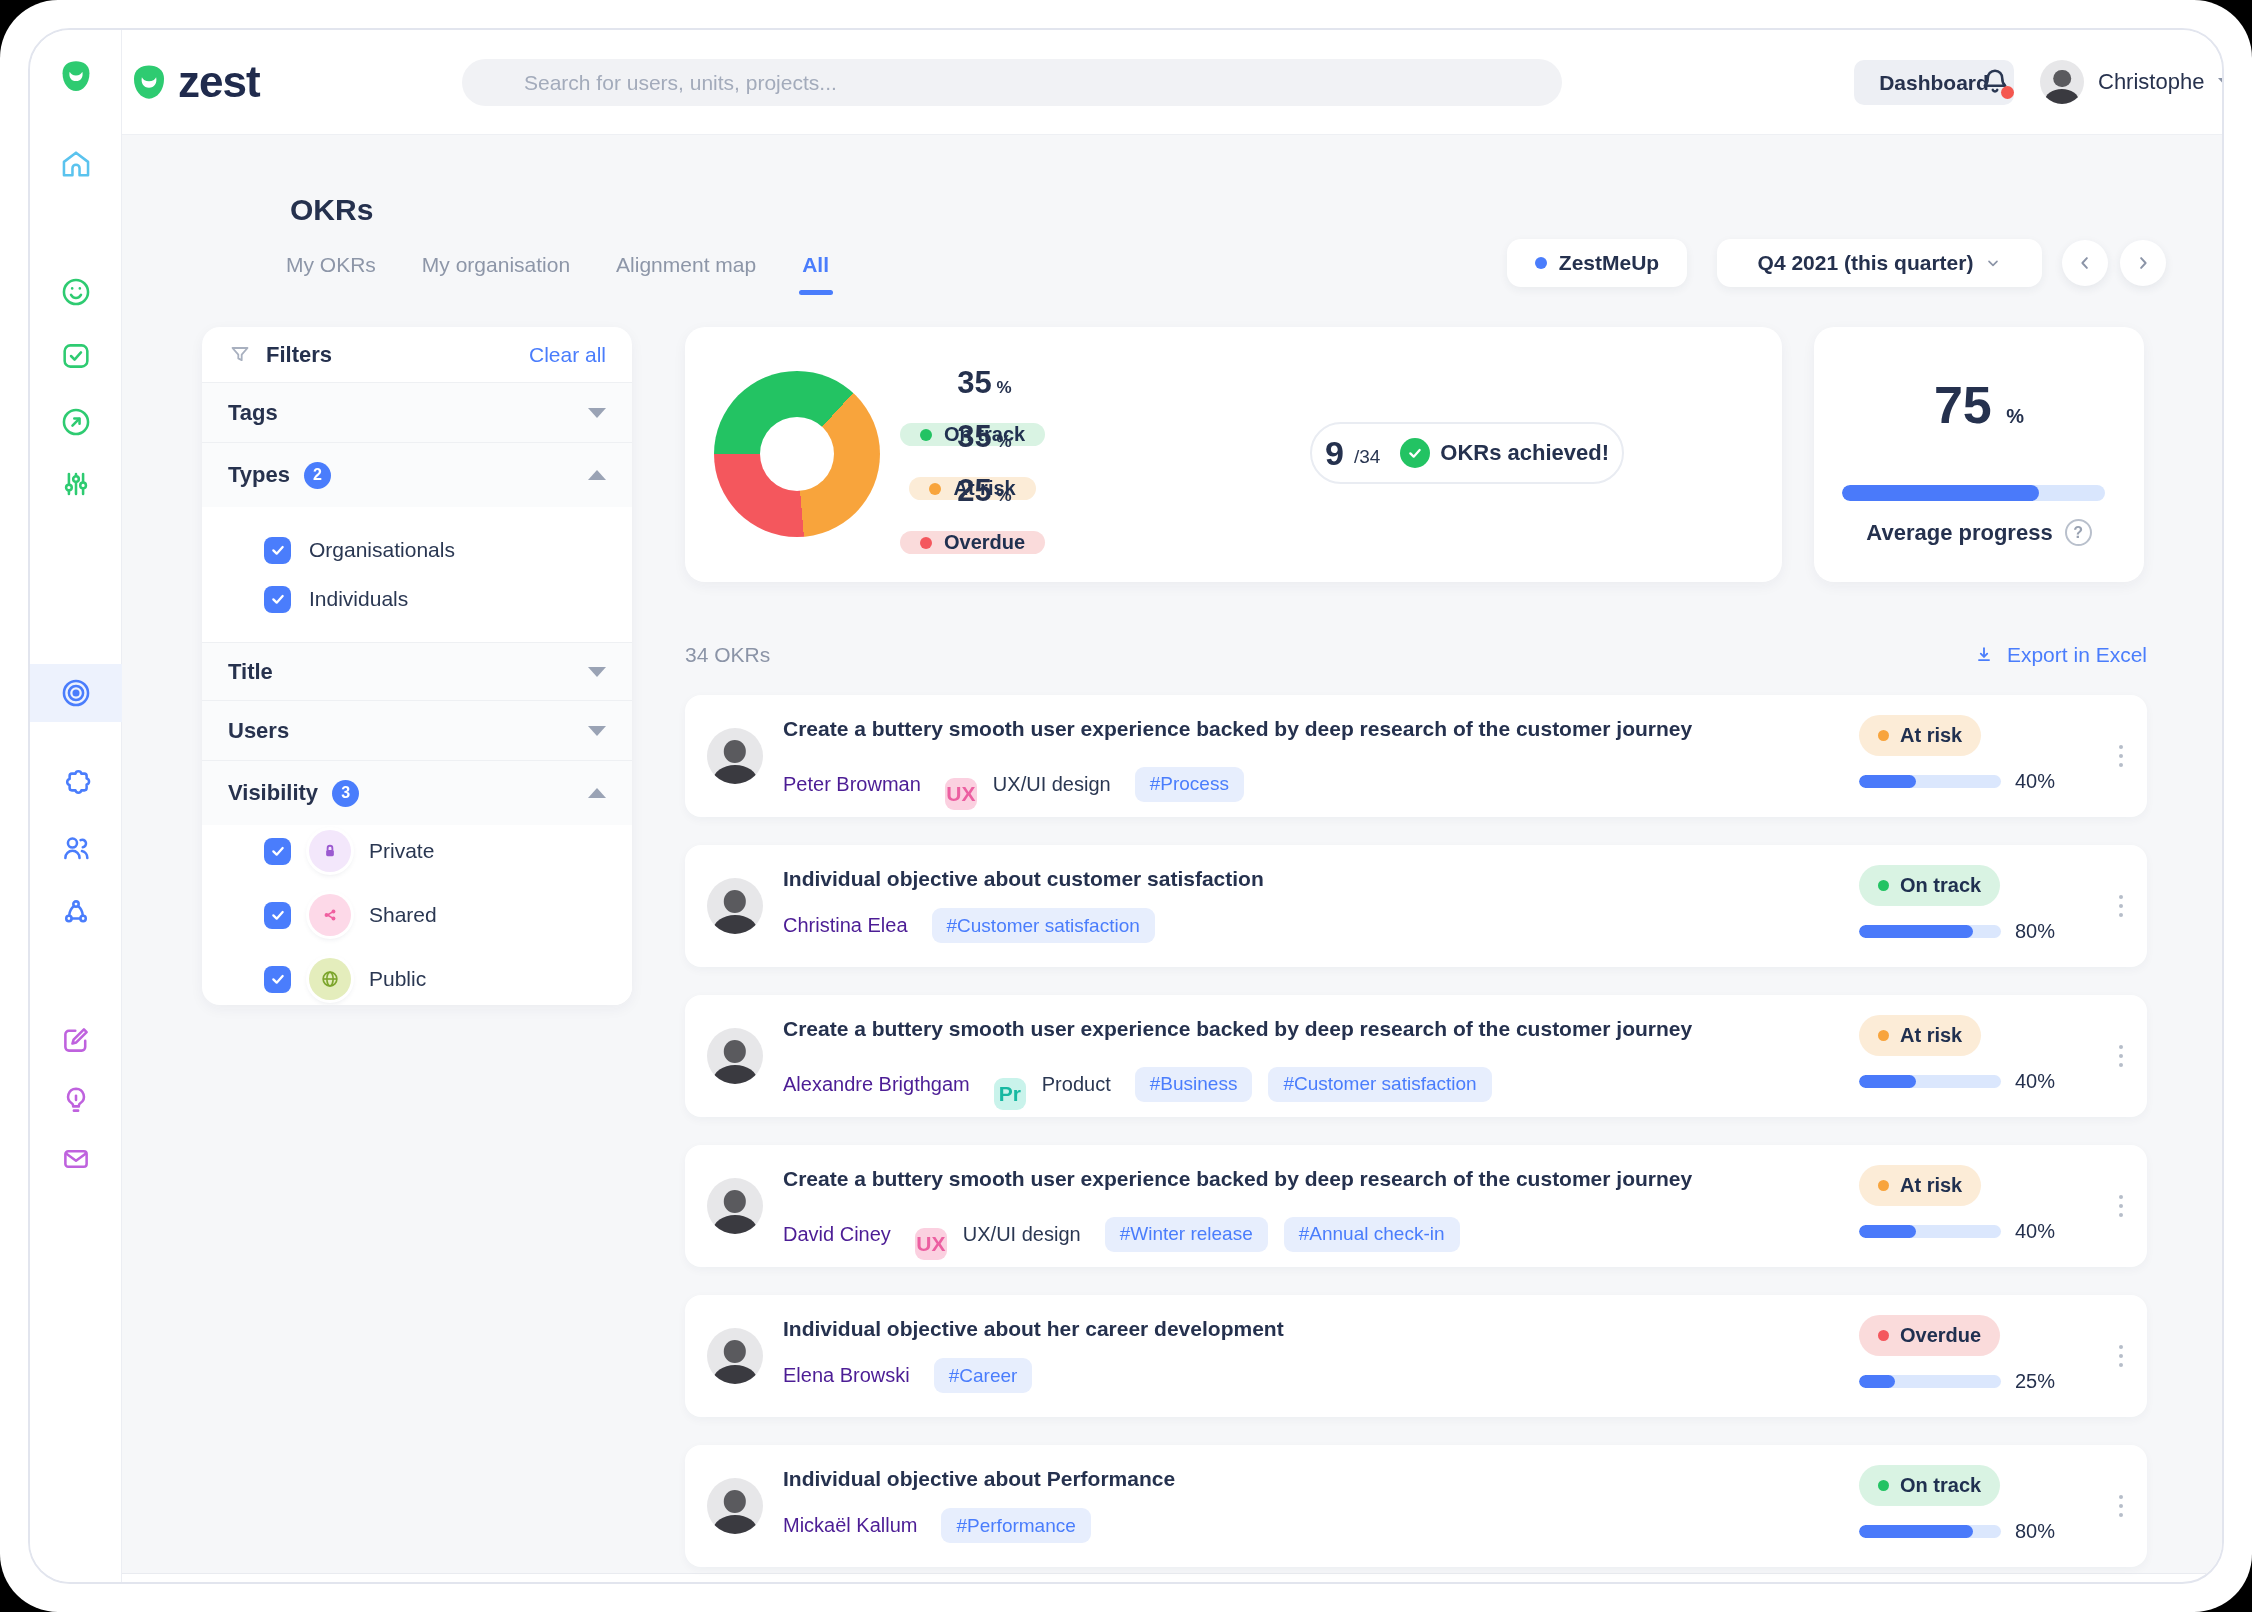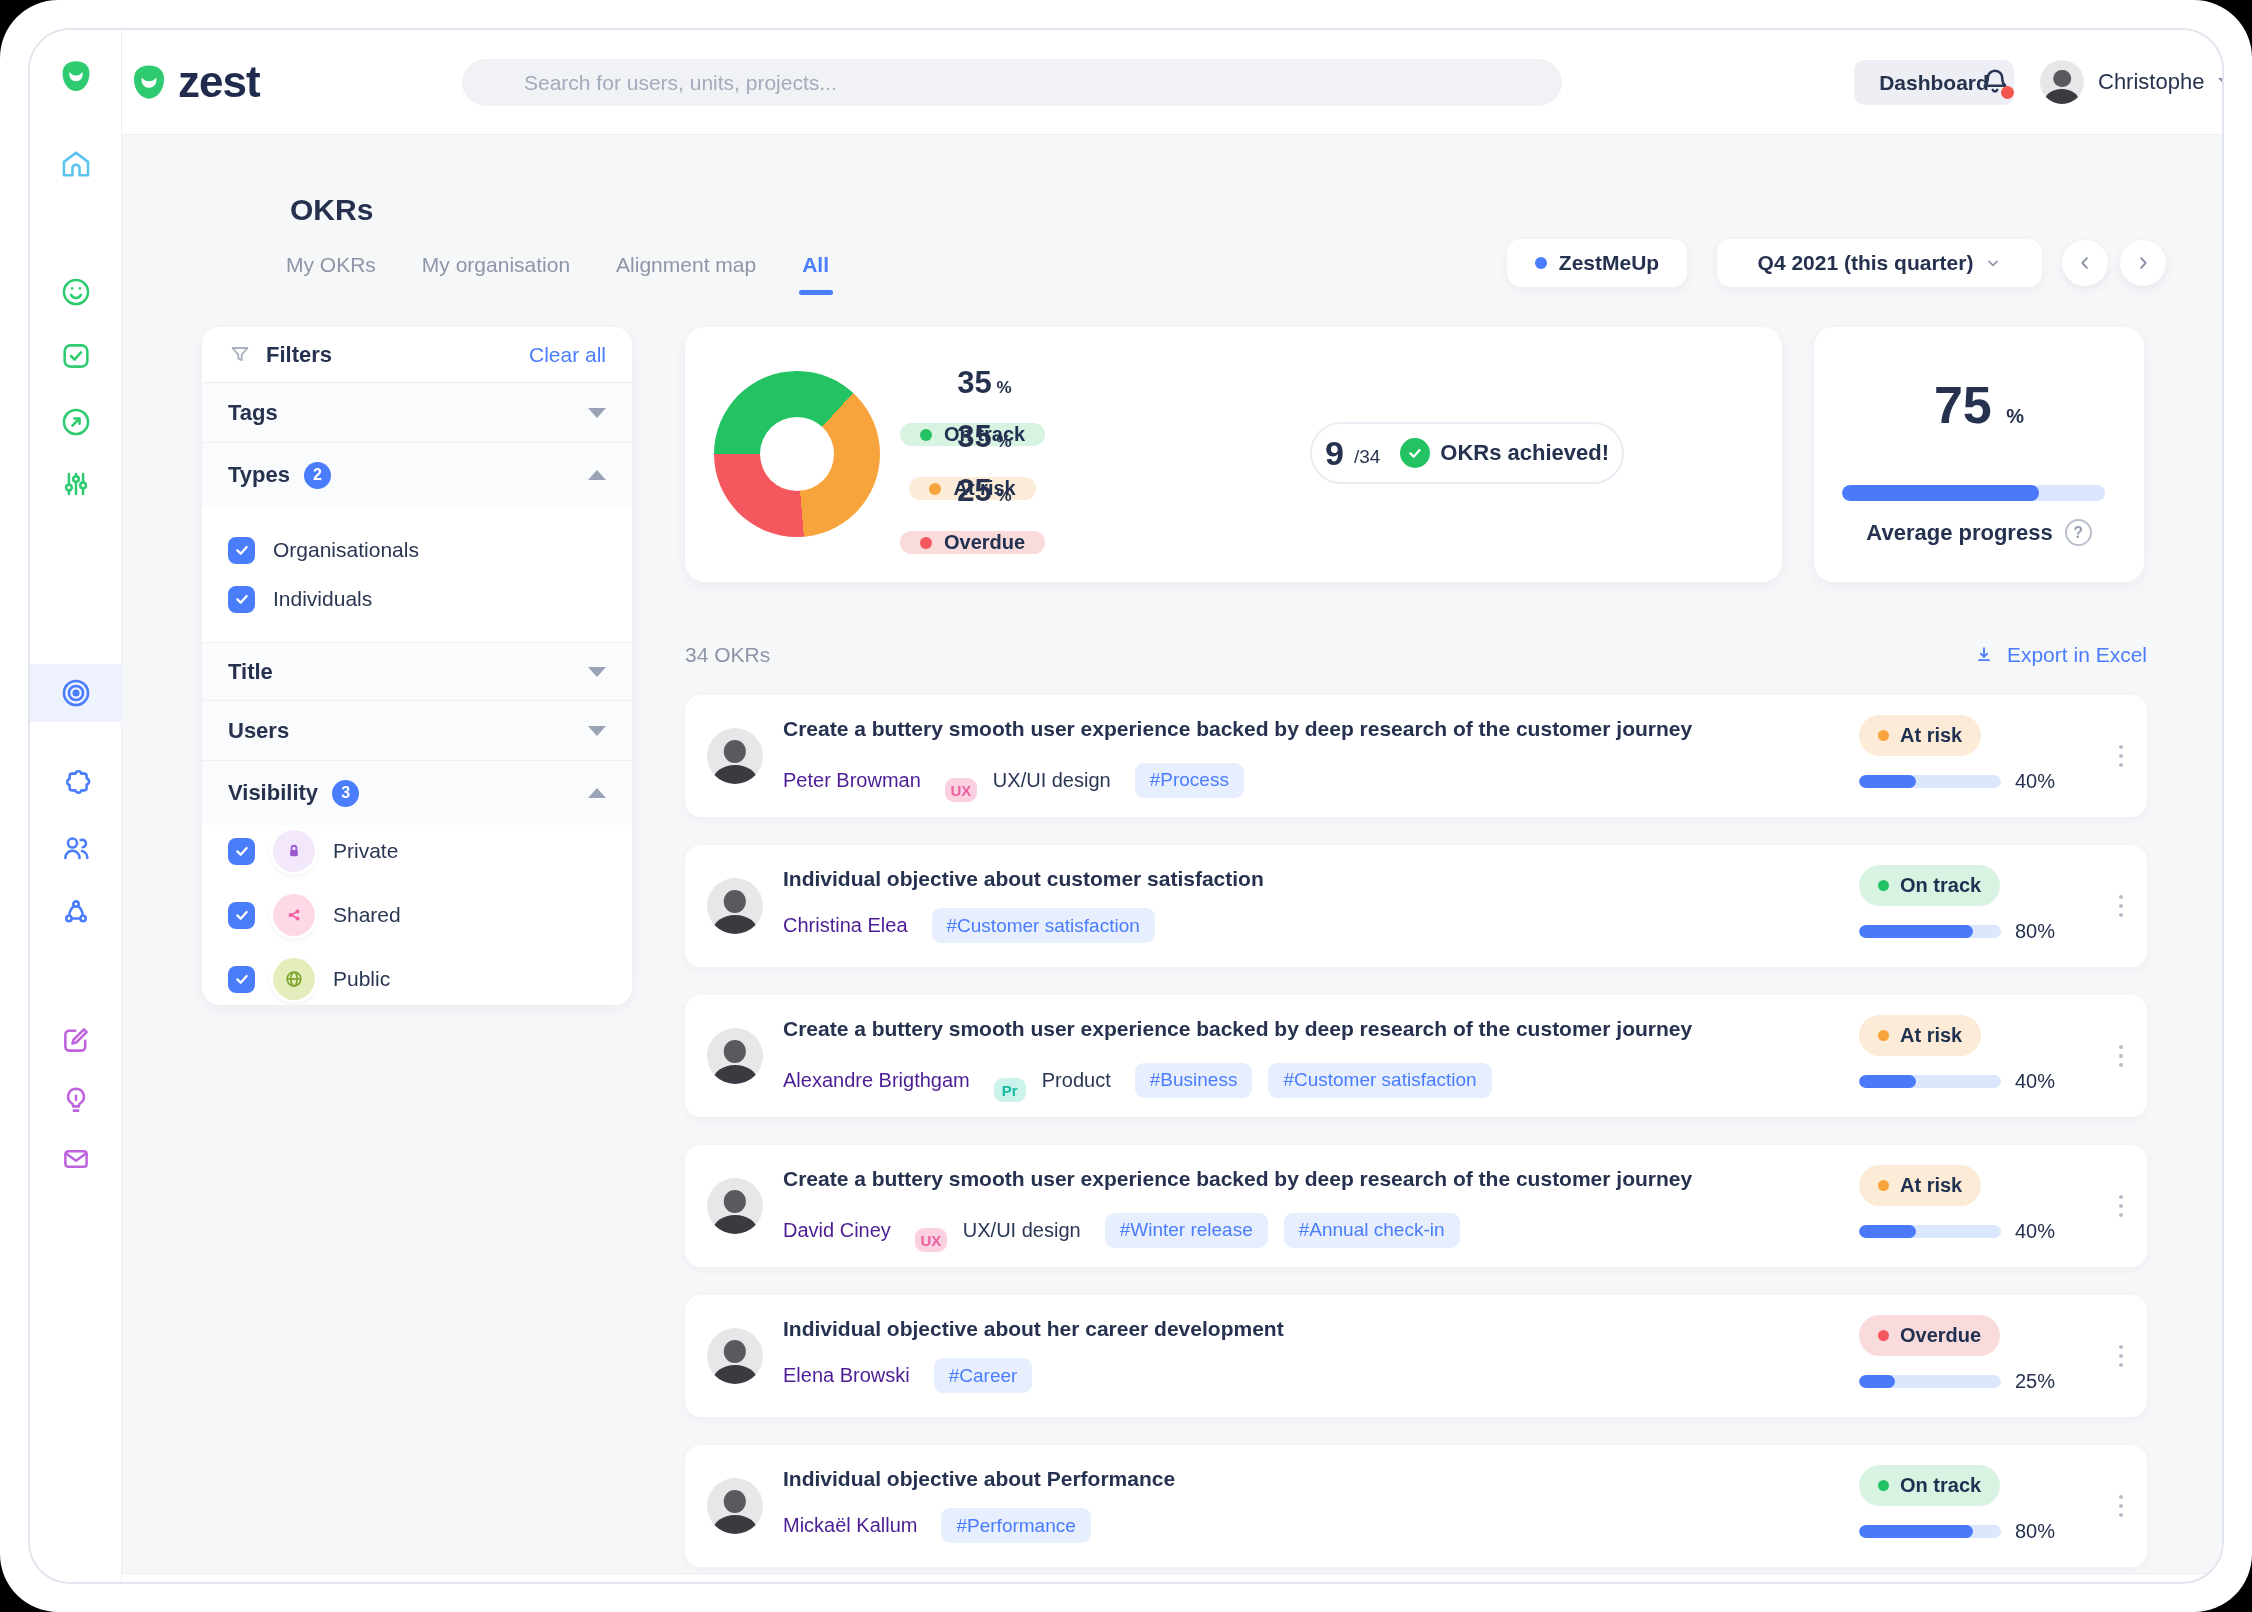--- a/index.html
+++ b/index.html
@@ -58,21 +58,21 @@
   .f-head { height:55px; display:flex; align-items:center; padding:0 26px; gap:14px; }
   .f-head svg { width:24px; height:24px; color:#a8b0bf; }
   .f-title { font-size:22px; font-weight:bold; color:#25314e; flex:1; }
   .f-clear { font-size:21px; color:#4a7dfc; background:none; border:none; cursor:pointer; font-family:inherit; }
   .f-section { display:flex; align-items:center; padding:0 26px; gap:14px; background:#fafbfc; border-top:1px solid #eef0f3; cursor:pointer; }
   .f-label { font-size:22px; font-weight:bold; color:#27324e; }
   .f-count { width:27px; height:27px; border-radius:50%; background:#4a7dfc; color:#fff; font-size:16px; font-weight:bold; display:flex; align-items:center; justify-content:center; }
   .f-caret { margin-left:auto; width:0; height:0; border-left:9px solid transparent; border-right:9px solid transparent; }
   .f-caret.down { border-top:10px solid #9aa3b5; }
   .f-caret.up { border-bottom:10px solid #9aa3b5; }
-  .f-options { background:#fff; padding:14px 26px; display:flex; flex-direction:column; justify-content:center; gap:22px; }
+  .f-options { background:#fff; padding:14px 26px; display:flex; flex-direction:column; justify-content:center; gap:22px;margin-left:36px; }
   .f-check-row { display:flex; align-items:center; gap:18px; cursor:pointer; }
   .checkbox { width:27px; height:27px; border-radius:8px; background:#4a7dfc; display:flex; align-items:center; justify-content:center; flex:0 0 auto; }
   .checkbox svg { width:16px; height:16px; color:#fff; }
   .f-check-label { font-size:21px; color:#2a3752; }
   .vis-circle { width:42px; height:42px; border-radius:50%; display:flex; align-items:center; justify-content:center; box-shadow:0 0 0 3px #fff,0 2px 6px rgba(35,45,75,.15); }
   .vis-circle svg { width:22px; height:22px; }
   .vc-private { background:#f3e7fb; color:#9b59d0; }
   .vc-shared { background:#fdd9e8; color:#f05fa0; }
   .vc-public { background:#e4edbc; color:#7ca52c; }
 
@@ -110,21 +110,21 @@
   .list-count { font-size:21px; color:#8b94a7; }
   .export-btn { margin-left:auto; display:flex; align-items:center; gap:12px; background:none; border:none; cursor:pointer; color:#4a7dfc; font-size:21px; font-family:inherit; }
   .export-btn svg { width:22px; height:22px; }
 
   .okr-card { position:absolute; left:563px; width:1462px; height:122px; background:#fff; border-radius:16px; box-shadow:0 3px 10px rgba(35,45,75,.04); }
   .okr-card .avatar { position:absolute; left:22px; top:33px; width:56px; height:56px; }
   .okr-body { position:absolute; left:98px; top:22px; }
   .okr-title { font-size:21px; font-weight:bold; color:#25314e; }
   .okr-meta { display:flex; align-items:center; gap:16px; margin-top:17px; }
   .owner { font-size:20px; color:#4c1d95; margin-right:8px; }
-  .unit-badge { width:32px; height:24px; border-radius:9px; display:flex; align-items:center; justify-content:center; font-size:15px; font-weight:bold;margin-top:20px; }
+  .unit-badge { width:32px; height:32px; border-radius:9px; display:flex; align-items:center; justify-content:center; font-size:21px; font-weight:bold;margin-top:20px; }
   .unit-badge.ux { background:#fbd0e0; color:#ec5fa1; }
   .unit-badge.pr { background:#c9f3eb; color:#17b9a2; }
   .unit-name { font-size:20px; color:#2a3752; margin-right:8px; }
   .tag { height:35px; padding:0 15px; border-radius:9px; background:#e7eefd; color:#4a7dfc; font-size:19px; display:flex; align-items:center; border:none; cursor:pointer; font-family:inherit; }
   .okr-right { position:absolute; left:1174px; top:20px; }
   .status-pill { display:inline-flex; align-items:center; gap:11px; height:41px; padding:0 19px; border-radius:21px; font-size:20px; font-weight:bold; color:#203050; }
   .status-pill .dot { width:11px; height:11px; border-radius:50%; }
   .status-pill.on-track { background:#d9f3e3; } .status-pill.on-track .dot { background:#23c363; }
   .status-pill.at-risk { background:#fcecd7; } .status-pill.at-risk .dot { background:#f8a43c; }
   .status-pill.overdue { background:#fadbdb; } .status-pill.overdue .dot { background:#f4575d; }

